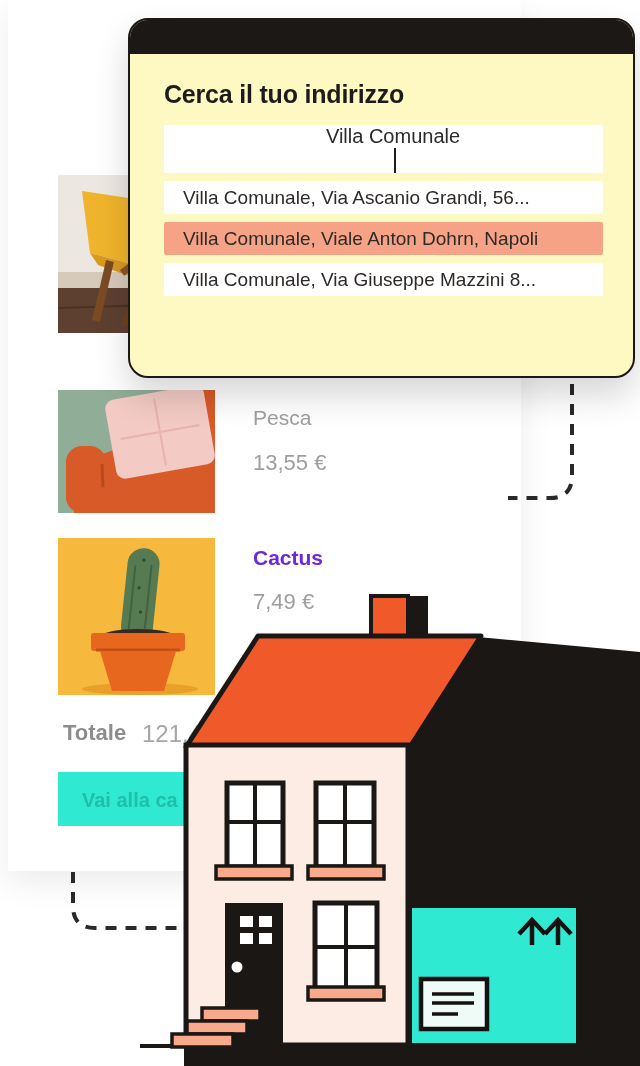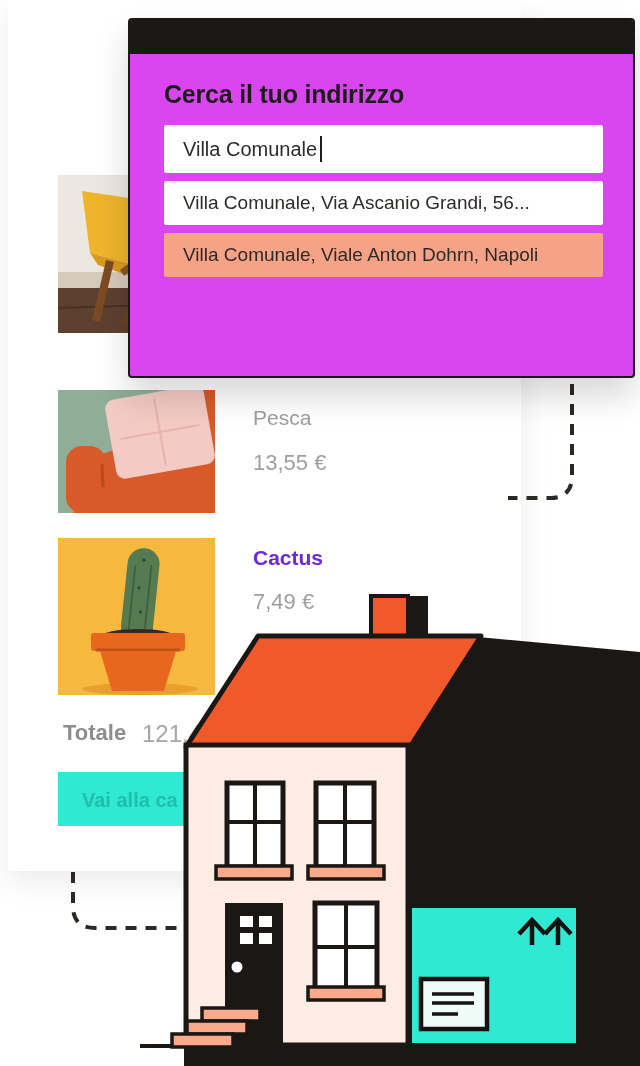--- a/index.html
+++ b/index.html
@@ -23,30 +23,30 @@
   .total-value{position:absolute;left:134px;top:720px;font-size:24px;color:#a6a6a6;white-space:nowrap;}
   .checkout-btn{position:absolute;left:50px;top:772px;width:214px;height:54px;background:#2fe9d2;
                 color:#1fbfa9;font-weight:700;font-size:20px;line-height:54px;padding-left:24px;
                 box-sizing:border-box;border:none;text-align:left;white-space:nowrap;overflow:hidden;}
 
   
   .deco-svg{position:absolute;left:0;top:0;width:640px;height:1066px;z-index:2;pointer-events:none;}
   .house-svg{position:absolute;left:0;top:0;width:640px;height:1066px;z-index:3;pointer-events:none;}
 
   
-  .modal{position:absolute;left:128px;top:18px;width:507px;height:360px;background:#d946ef;
-         border:2px solid #1b1815;border-radius:4px;box-sizing:border-box;overflow:hidden;
+  .modal{position:absolute;left:128px;top:18px;width:507px;height:360px;background:#fef9c3;
+         border:2px solid #1b1815;border-radius:20px;box-sizing:border-box;overflow:hidden;
          box-shadow:0 18px 34px rgba(0,0,0,0.16);z-index:4;}
   .modal-header{height:34px;background:#1b1815;}
   .modal-body{padding:26px 30px 0 34px;}
   .modal-title{margin:0;font-size:25px;line-height:28px;font-weight:700;color:#1e1c1a;letter-spacing:-0.2px;}
   .search-input{margin-top:17px;height:48px;background:#ffffff;border-radius:2px;display:flex;
-                align-items:center;padding-left:19px;font-size:20px;color:#2b2b2b;cursor:text;}
+                align-items:center;padding-left:19px;font-size:20px;color:#2b2b2b;cursor:text;flex-direction:column;}
   .caret{display:inline-block;width:2px;height:26px;background:#1c1c1c;margin-left:3px;}
-  .suggestion{margin-top:8px;height:44px;background:#ffffff;border-radius:2px;display:flex;
+  .suggestion{margin-top:8px;height:33px;background:#ffffff;border-radius:2px;display:flex;
               align-items:center;padding-left:19px;font-size:19px;color:#2d2a28;cursor:pointer;
               white-space:nowrap;overflow:hidden;}
   .suggestion.highlighted{background:#f5a287;}
 </style>
 </head>
 <body>
 
 <div class="page">
 
   <div class="cart-card">
@@ -186,16 +186,17 @@
   <div class="modal">
     <div class="modal-header"></div>
     <div class="modal-body">
       <h2 class="modal-title">Cerca il tuo indirizzo</h2>
       <div class="search-input">
         <span>Villa Comunale</span>
         <span class="caret"></span>
       </div>
       <div class="suggestion">Villa Comunale, Via Ascanio Grandi, 56...</div>
       <div class="suggestion highlighted">Villa Comunale, Viale Anton Dohrn, Napoli</div>
+      <div class="suggestion">Villa Comunale, Via Giuseppe Mazzini 8...</div>
     </div>
   </div>
 
 </div>
 
 </body></html>

